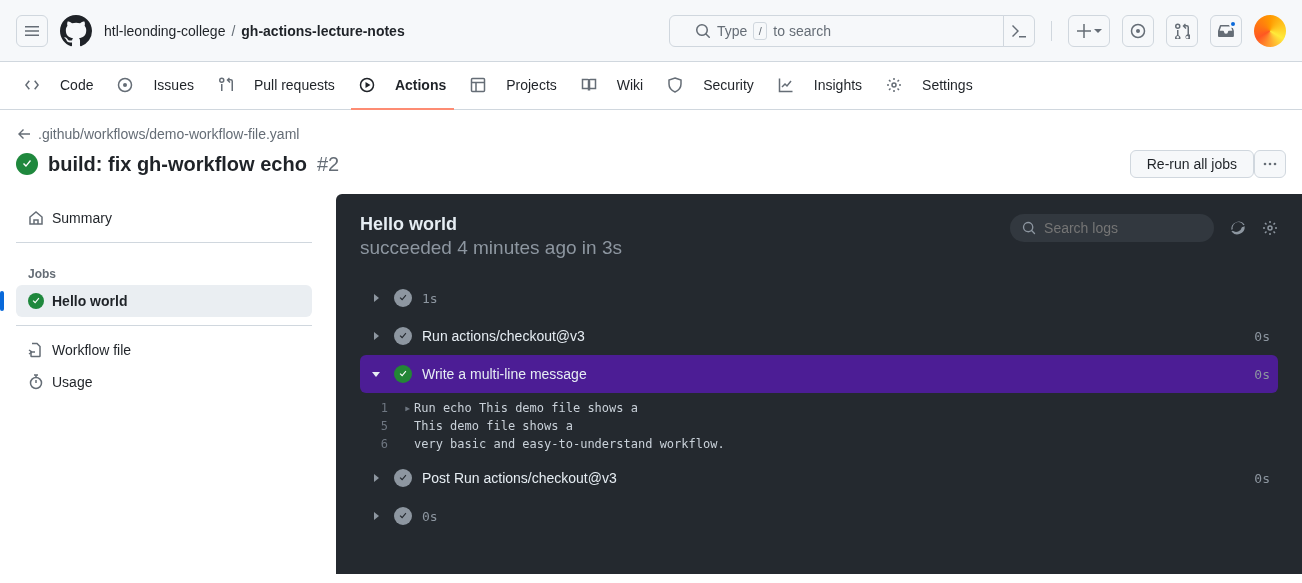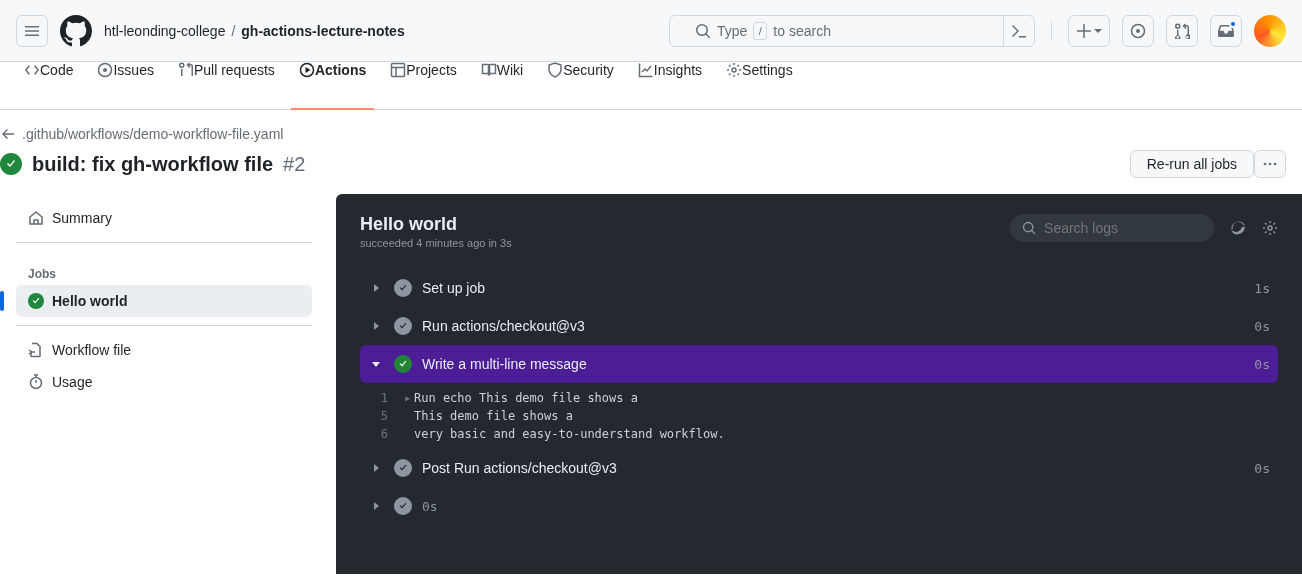--- a/index.html
+++ b/index.html
@@ -19,26 +19,26 @@
 .cmd-btn { width: 32px; height: 32px; border: 1px solid #d0d7de; border-radius: 6px; background: transparent; display: flex; align-items: center; justify-content: center; cursor: pointer; margin-left: -1px; border-top-left-radius: 0; border-bottom-left-radius: 0;}
 .search-box { border-top-right-radius: 0; border-bottom-right-radius: 0; }
 .divider-v { width: 1px; height: 20px; background: #d0d7de; margin: 0 4px; }
 .icon-btn { width: 32px; height: 32px; border: 1px solid #d0d7de; border-radius: 6px; background: transparent; display: flex; align-items: center; justify-content: center; cursor: pointer; position: relative; }
 .add-btn { width: 42px; }
 .notif-dot { position: absolute; top: 4px; right: 4px; width: 8px; height: 8px; background: #0969da; border-radius: 50%; border: 2px solid #f6f8fa; }
 .avatar { width: 32px; height: 32px; border-radius: 50%; background: conic-gradient(from 0deg, #ff9800, #ffeb3b, #ff5722, #ff9800); cursor: pointer; }
 
 
 .repo-nav { border-bottom: 1px solid #d0d7de; padding: 0 16px; display: flex; gap: 8px; height: 48px; }
-.nav-item { display: flex; align-items: flex-start; gap: 0; padding: 0 8px; height: 48px; color: #1f2328; text-decoration: none; font-size: 14px; border-bottom: 2px solid transparent; cursor: pointer; }
+.nav-item { display: flex; align-items: center; gap: 20px; padding: 0 8px; height: 48px; color: #1f2328; text-decoration: none; font-size: 14px; border-bottom: 2px solid transparent; cursor: pointer; }
 .nav-item.active { border-bottom-color: #fd8c73; font-weight: 600; }
 .nav-item svg { fill: #656d76; }
 
 
-.page-container { padding: 16px 16px 0 0; }
+.page-container { padding: 16px 16px 0 16px; }
 .back-link { display: inline-flex; align-items: center; gap: 6px; color: #656d76; font-size: 14px; cursor: pointer; margin-bottom: 8px; }
 .run-header { display: flex; align-items: center; justify-content: space-between; margin-bottom: 16px; }
 .run-title-wrap { display: flex; align-items: center; gap: 10px; }
 .run-title { font-size: 20px; font-weight: 600; }
 .run-number { color: #656d76; font-weight: 400; font-size: 20px; }
 .success-circle { width: 22px; height: 22px; background: #1f883d; border-radius: 50%; display: inline-flex; align-items: center; justify-content: center; flex-shrink: 0; }
 .success-circle-sm { width: 16px; height: 16px; background: #1f883d; border-radius: 50%; display: inline-flex; align-items: center; justify-content: center; flex-shrink: 0; }
 .run-actions { display: flex; }
 .btn { border: 1px solid #d0d7de; background: #f6f8fa; border-radius: 6px; padding: 5px 16px; font-size: 14px; font-weight: 500; cursor: pointer; color: #1f2328; }
 .btn-icon-only { width: 32px; padding: 5px 0; display: flex; align-items: center; justify-content: center; }
@@ -49,21 +49,21 @@
 .side-item { display: flex; align-items: center; gap: 8px; padding: 8px 12px; border-radius: 6px; cursor: pointer; font-size: 14px; color: #1f2328; }
 .side-item.selected { background: #eaeef2; font-weight: 600; position: relative; }
 .side-item.selected::before { content: ""; position: absolute; left: -16px; top: 6px; bottom: 6px; width: 4px; background: #0969da; border-radius: 2px; }
 .side-heading { font-size: 12px; font-weight: 600; color: #656d76; padding: 16px 12px 4px 12px; }
 .side-divider { border-top: 1px solid #d0d7de; margin: 8px 0; }
 
 
 .log-panel { flex: 1; background: #24292f; border-radius: 6px 0 0 0; padding: 20px 24px 24px 24px; color: #e6edf3; min-height: 380px; }
 .log-header { display: flex; align-items: flex-start; justify-content: space-between; margin-bottom: 20px; }
 .log-title { font-size: 18px; font-weight: 600; }
-.log-sub { color: #8d96a0; font-size: 11px; margin-top: 2px; }
+.log-sub { color: #8d96a0; font-size: 19px; margin-top: 2px; }
 .log-tools { display: flex; align-items: center; gap: 16px; }
 .log-search { background: #32383f; border-radius: 14px; display: flex; align-items: center; gap: 8px; padding: 6px 12px; width: 204px; color: #8d96a0; }
 .log-search input { background: transparent; border: none; outline: none; color: #e6edf3; font-size: 14px; width: 100%; }
 .log-icon-btn { background: transparent; border: none; cursor: pointer; color: #8d96a0; display: flex; }
 
 .step-row { display: flex; align-items: center; gap: 10px; padding: 10px 8px; border-radius: 6px; cursor: pointer; }
 .step-row.expanded { background: #4c1d95; }
 .step-chevron { width: 16px; display: flex; justify-content: center; }
 .step-status { width: 18px; height: 18px; border-radius: 50%; display: inline-flex; align-items: center; justify-content: center; flex-shrink: 0; }
 .step-status.grey { background: #8d96a0; }
@@ -209,21 +209,21 @@
       </svg>
     <span>.github/workflows/demo-workflow-file.yaml</span>
   </div>
   <div class="run-header">
     <div class="run-title-wrap">
       <span class="success-circle">
         <svg width="12" height="12" viewBox="0 0 12 12">
             <path fill="#fff" d="M10 3L5 9 2 6l1-1 2 2 4-5z"></path>
           </svg>
       </span>
-      <span class="run-title">build: fix gh-workflow file</span>
+      <span class="run-title">build: fix gh-workflow echo</span>
       <span class="run-number">#2</span>
     </div>
     <div class="run-actions">
       <button class="btn">Re-run all jobs</button>
       <button class="btn btn-icon-only">
         <svg width="16" height="16" viewBox="0 0 16 16">
             <circle cx="3" cy="8" r="1.3" fill="#656d76"></circle>
             <circle cx="8" cy="8" r="1.3" fill="#656d76"></circle>
             <circle cx="13" cy="8" r="1.3" fill="#656d76"></circle>
           </svg>
@@ -298,21 +298,20 @@
       <span class="step-chevron">
           <svg width="10" height="10" viewBox="0 0 10 10">
             <path fill="#8d96a0" d="M3 1l5 4-5 4z"></path>
           </svg>
         </span>
       <span class="step-status grey">
           <svg width="10" height="10" viewBox="0 0 12 12">
             <path fill="#24292f" d="M10 3L5 9 2 6l1-1 2 2 4-5z"></path>
           </svg>
         </span>
-      <span class="step-name">Set up job</span>
       <span class="step-time">1s</span>
     </div>
 
     <div class="step-row">
       <span class="step-chevron">
           <svg width="10" height="10" viewBox="0 0 10 10">
             <path fill="#8d96a0" d="M3 1l5 4-5 4z"></path>
           </svg>
         </span>
       <span class="step-status grey">

